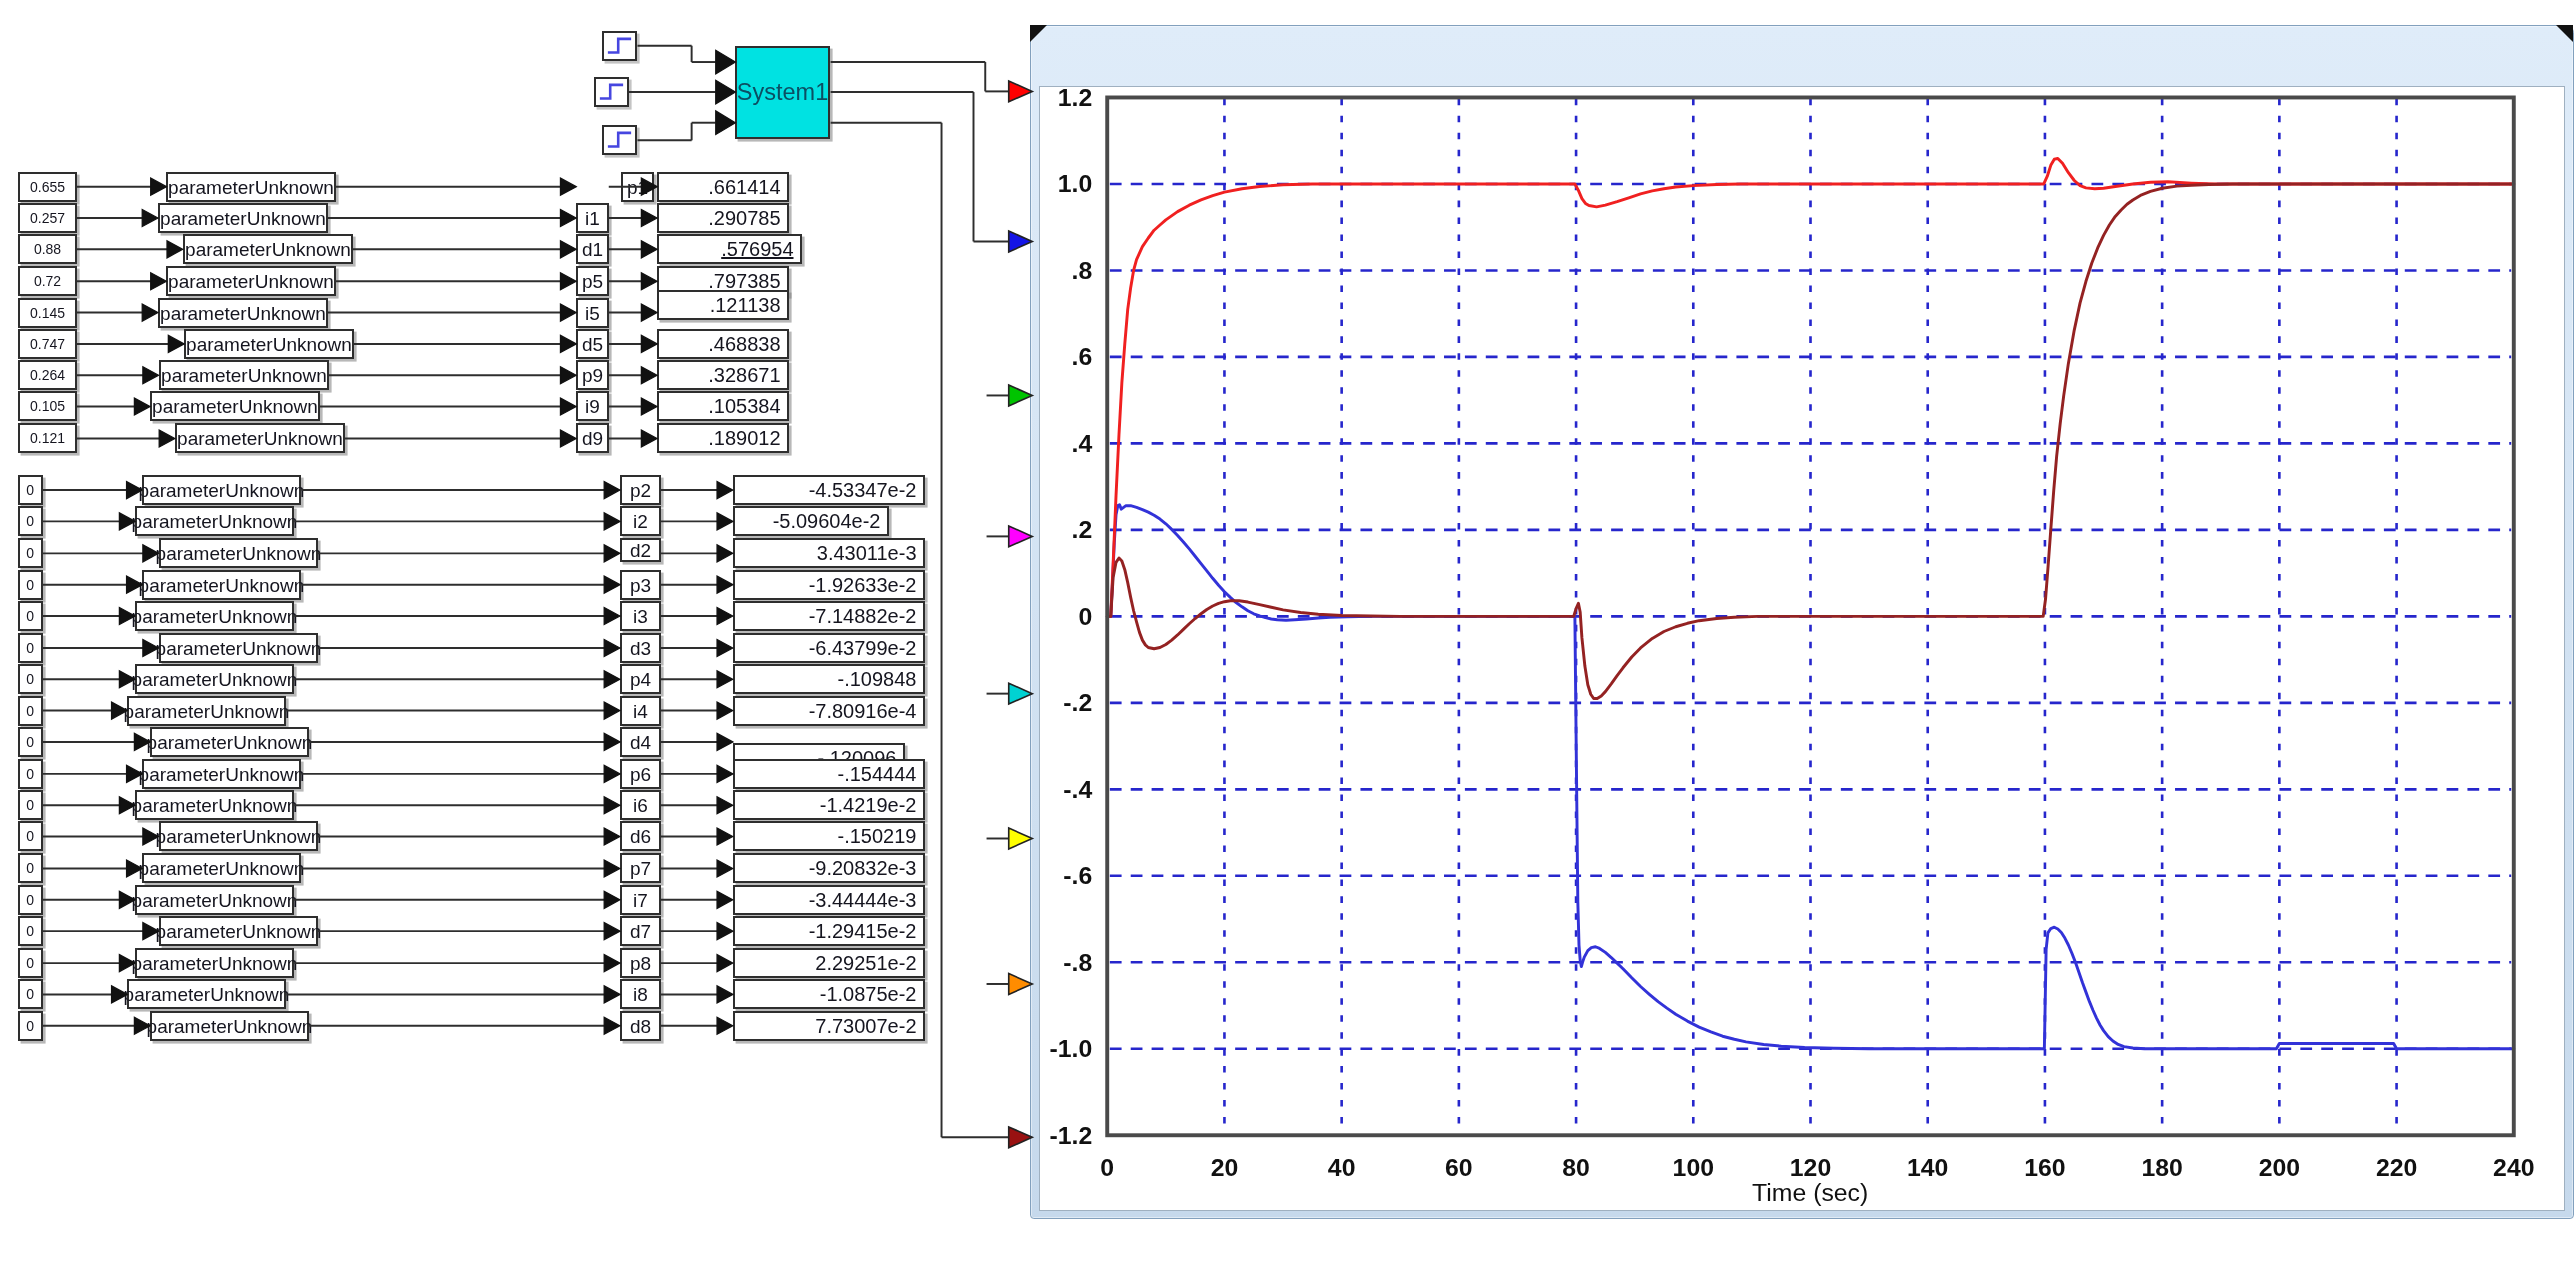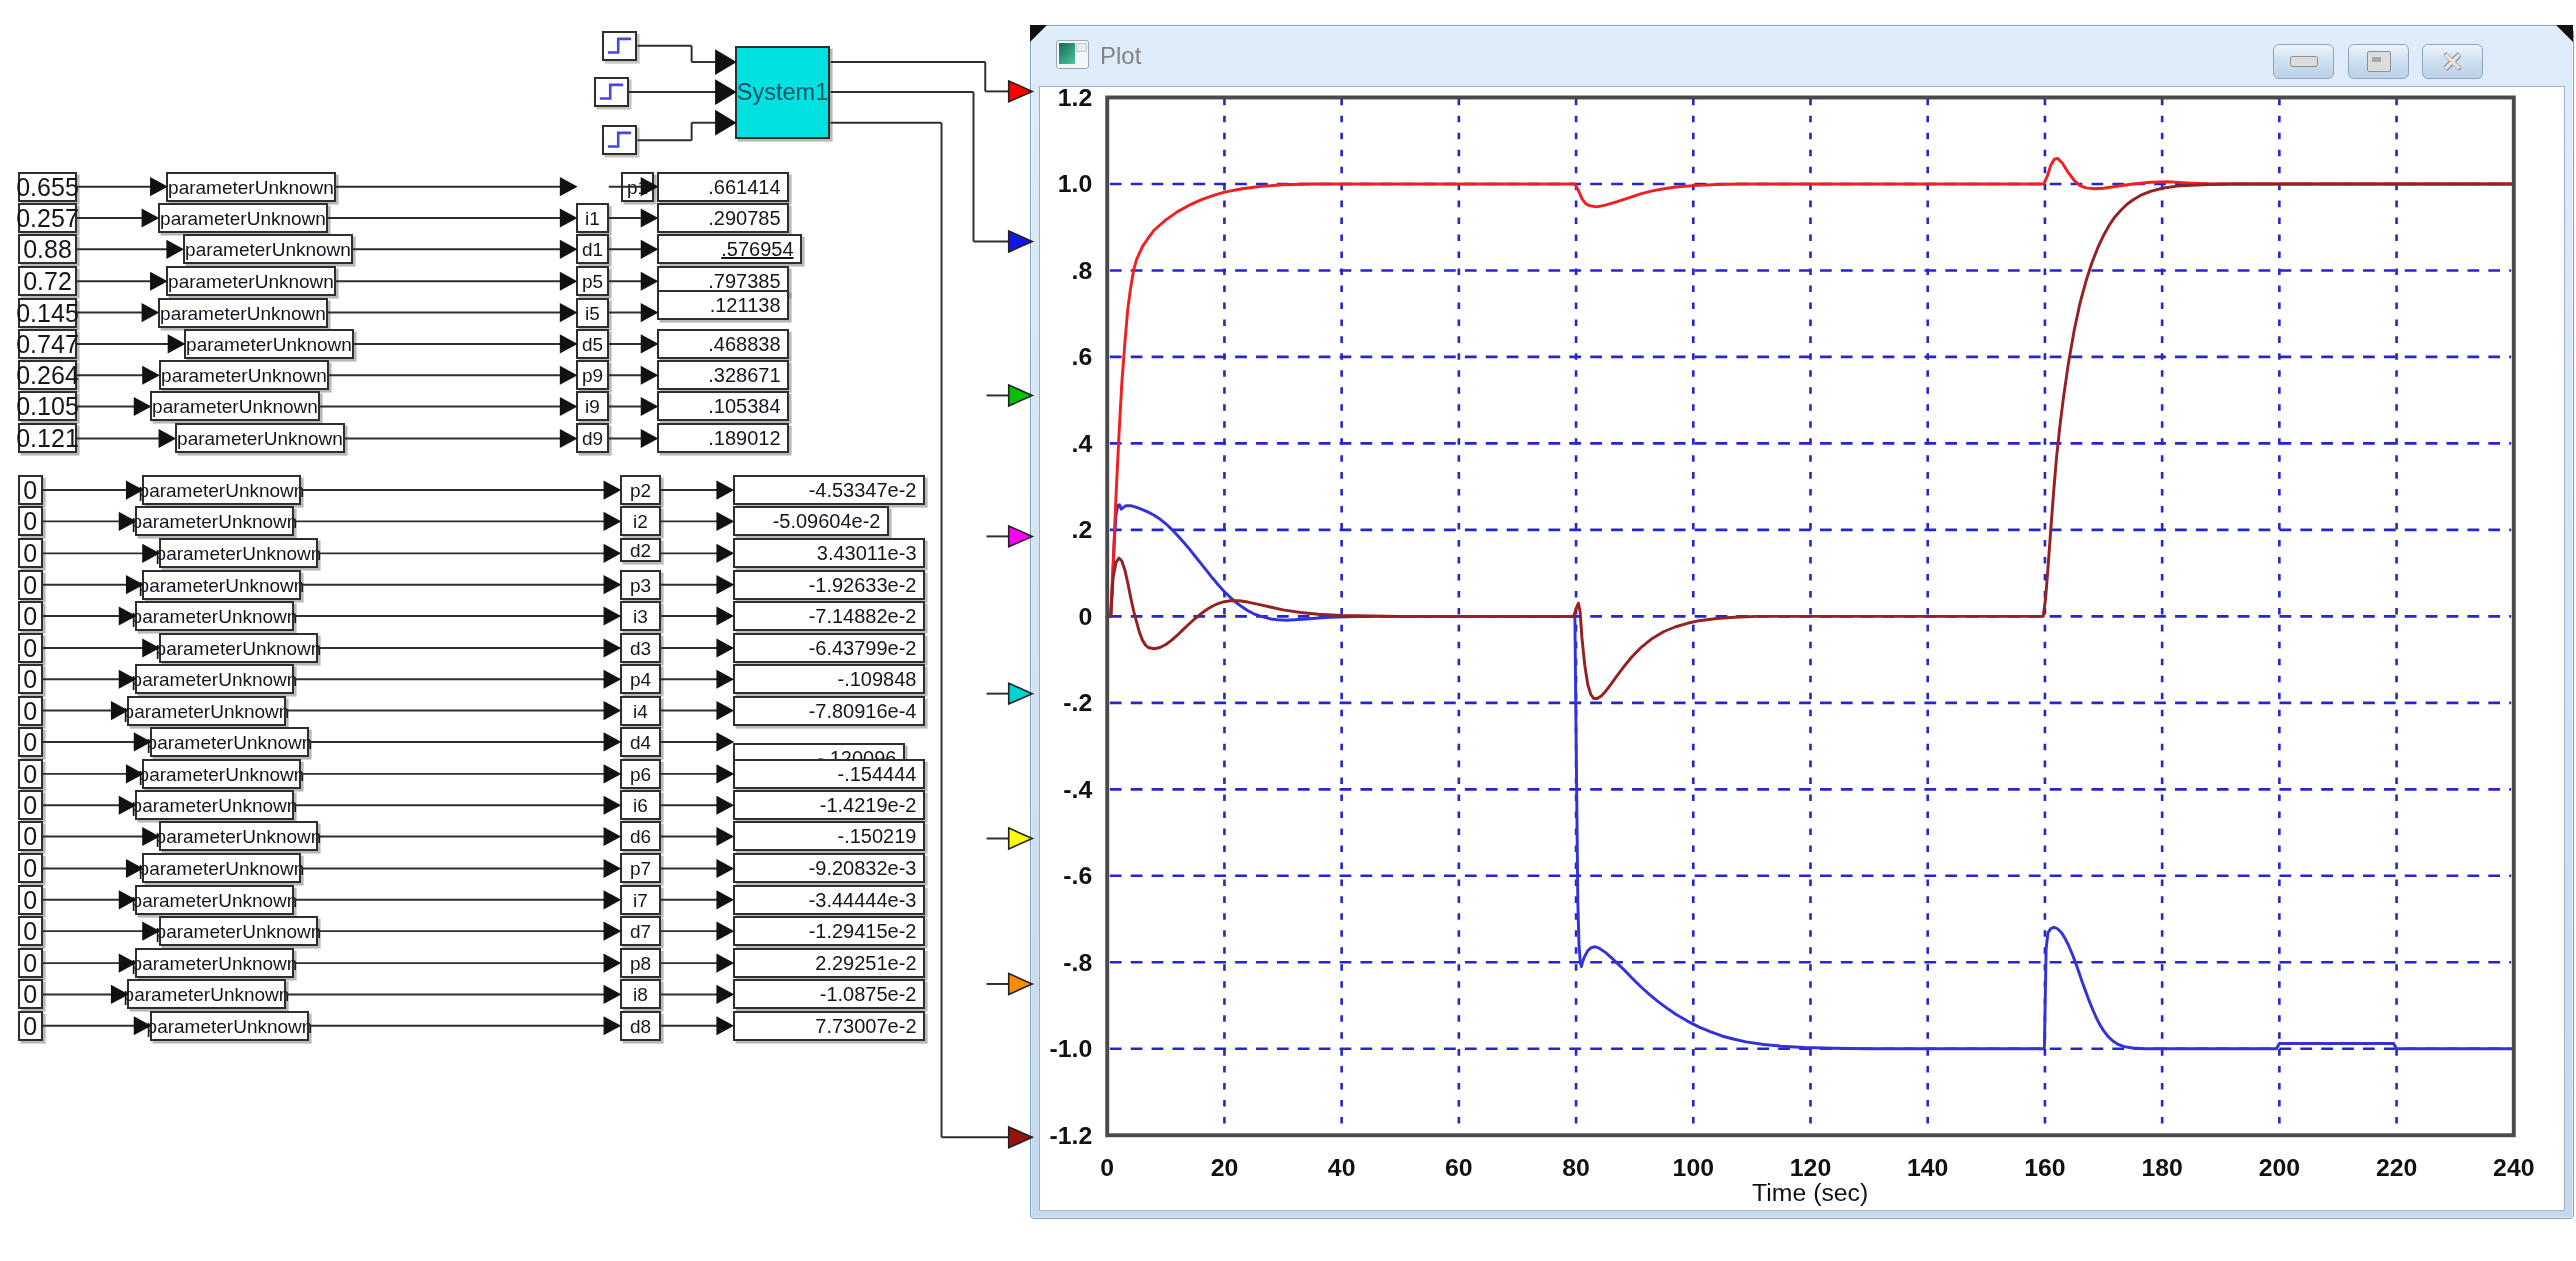--- a/index.html
+++ b/index.html
@@ -3,21 +3,21 @@
 <meta charset="utf-8">
 <style>
   html,body{margin:0;padding:0;background:#ffffff;font-family:"Liberation Sans",sans-serif;}
   #root{position:relative;width:2576px;height:1262px;overflow:hidden;background:#ffffff;}
 
   
   #blocks-layer{position:absolute;left:0;top:0;width:100%;height:100%;z-index:2;}
   .blk{position:absolute;background:#ffffff;border:2px solid #2e2e2e;box-sizing:border-box;
        box-shadow:2.6px 2.6px 0 rgba(125,125,125,.55);display:flex;align-items:center;justify-content:center;
        color:#15151f;font-size:19px;line-height:1;white-space:nowrap;}
-  .blk.value{font-size:25px;}
+  .blk.value{font-size:14px;}
   .blk.param{font-size:19px;}
   .blk.port{font-size:19px;}
   .blk.display{justify-content:flex-end;padding-right:6.5px;font-size:20px;}
   .blk.step-block{box-shadow:2.6px 2.6px 0 rgba(125,125,125,.45);}
   .blk.system{font-size:23.5px;font-weight:400;}
 
   
   #wires-svg{position:absolute;left:0;top:0;z-index:4;pointer-events:none;}
 
   
@@ -375,36 +375,20 @@
       <line x1="1512" y1="1063" x2="1548" y2="1063" stroke="#2e2e2e" stroke-width="3"></line>
       <polygon points="1582,1063 1546,1047 1546,1079" fill="#00d2d2" stroke="#222" stroke-width="2.5"></polygon>
       <line x1="1512" y1="1285" x2="1548" y2="1285" stroke="#2e2e2e" stroke-width="3"></line>
       <polygon points="1582,1285 1546,1269 1546,1301" fill="#ffff00" stroke="#222" stroke-width="2.5"></polygon>
       <line x1="1512" y1="1508" x2="1548" y2="1508" stroke="#2e2e2e" stroke-width="3"></line>
       <polygon points="1582,1508 1546,1492 1546,1524" fill="#ff8c00" stroke="#222" stroke-width="2.5"></polygon>
       <polygon points="1582,1743 1546,1727 1546,1759" fill="#991111" stroke="#222" stroke-width="2.5"></polygon>
     </svg>
 
   <div id="plot-window">
-    <div id="title-bar">
-      <div id="title-icon">
-        <div class="pane-left"></div>
-        <div class="pane-right"></div>
-      </div>
-      <div id="title-text">Plot</div>
-      <div id="btn-min" class="win-btn">
-        <div class="glyph-min"></div>
-      </div>
-      <div id="btn-restore" class="win-btn">
-        <div class="glyph-restore"></div>
-      </div>
-      <div id="btn-close" class="win-btn">
-        <div class="glyph-close">✕</div>
-      </div>
-    </div>
     <div id="client-area">
       <svg id="chart-svg" width="1526" height="1124" viewBox="0 0 2338 1722">
         <g id="chart-grid">
             <line x1="107" y1="148.5" x2="2254" y2="148.5" stroke="#2626cc" stroke-width="4" stroke-dasharray="18 14"></line>
             <line x1="107" y1="281" x2="2254" y2="281" stroke="#2626cc" stroke-width="4" stroke-dasharray="18 14"></line>
             <line x1="107" y1="413.5" x2="2254" y2="413.5" stroke="#2626cc" stroke-width="4" stroke-dasharray="18 14"></line>
             <line x1="107" y1="546" x2="2254" y2="546" stroke="#2626cc" stroke-width="4" stroke-dasharray="18 14"></line>
             <line x1="107" y1="678.5" x2="2254" y2="678.5" stroke="#2626cc" stroke-width="4" stroke-dasharray="18 14"></line>
             <line x1="107" y1="811" x2="2254" y2="811" stroke="#2626cc" stroke-width="4" stroke-dasharray="18 14"></line>
             <line x1="107" y1="943.5" x2="2254" y2="943.5" stroke="#2626cc" stroke-width="4" stroke-dasharray="18 14"></line>

